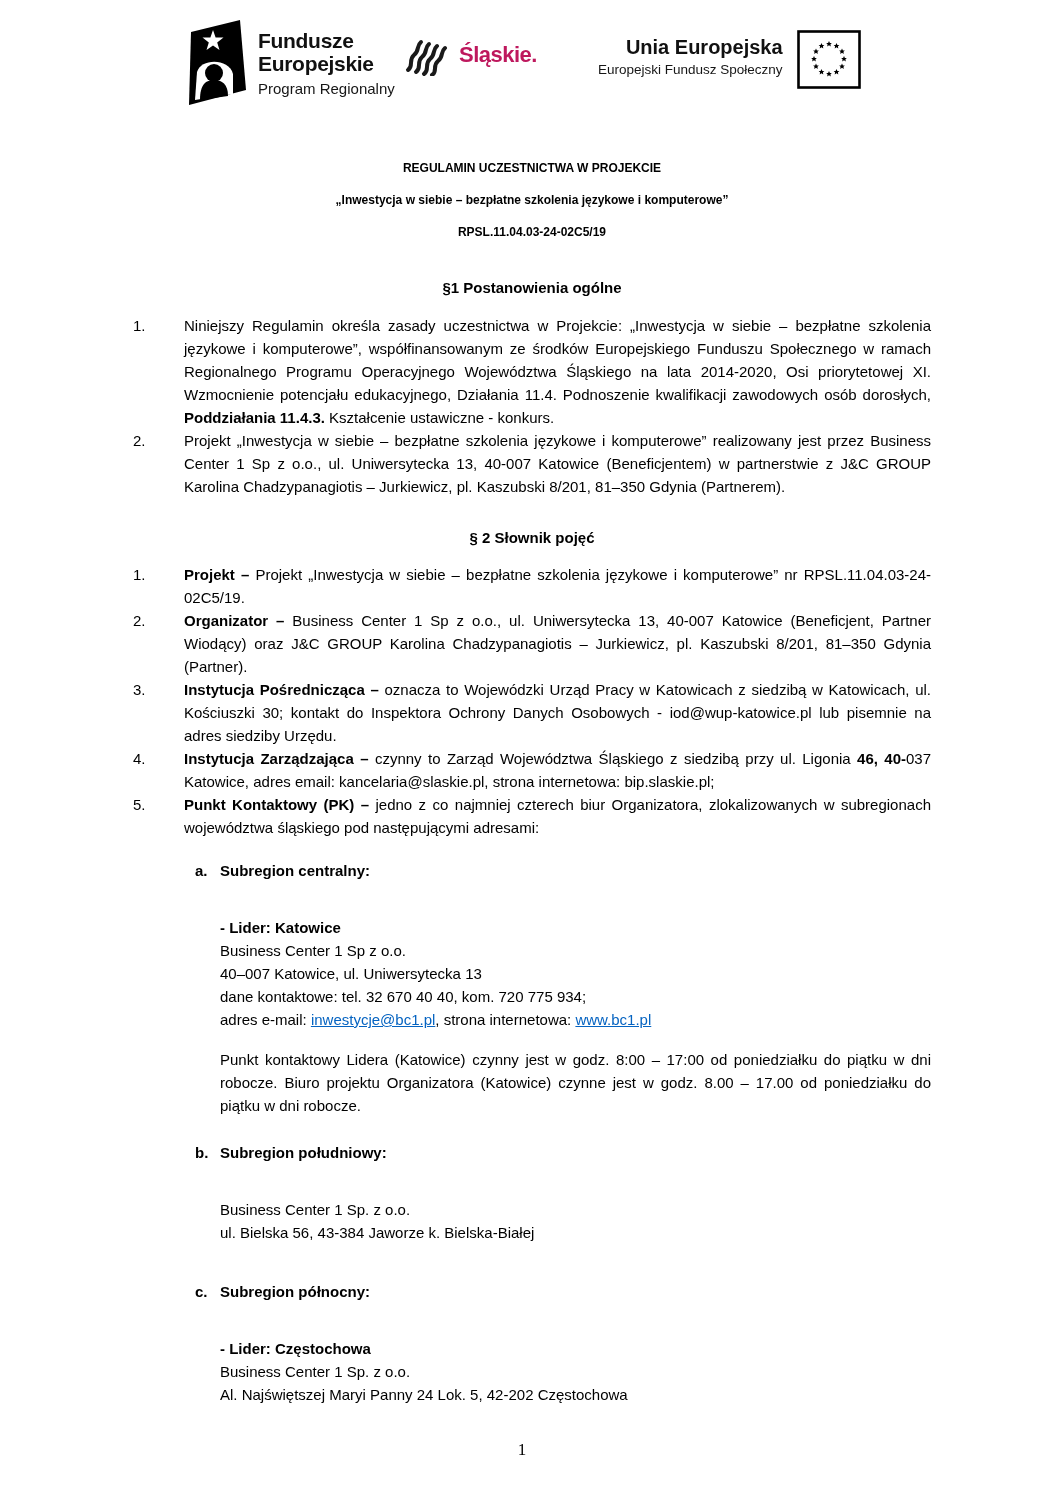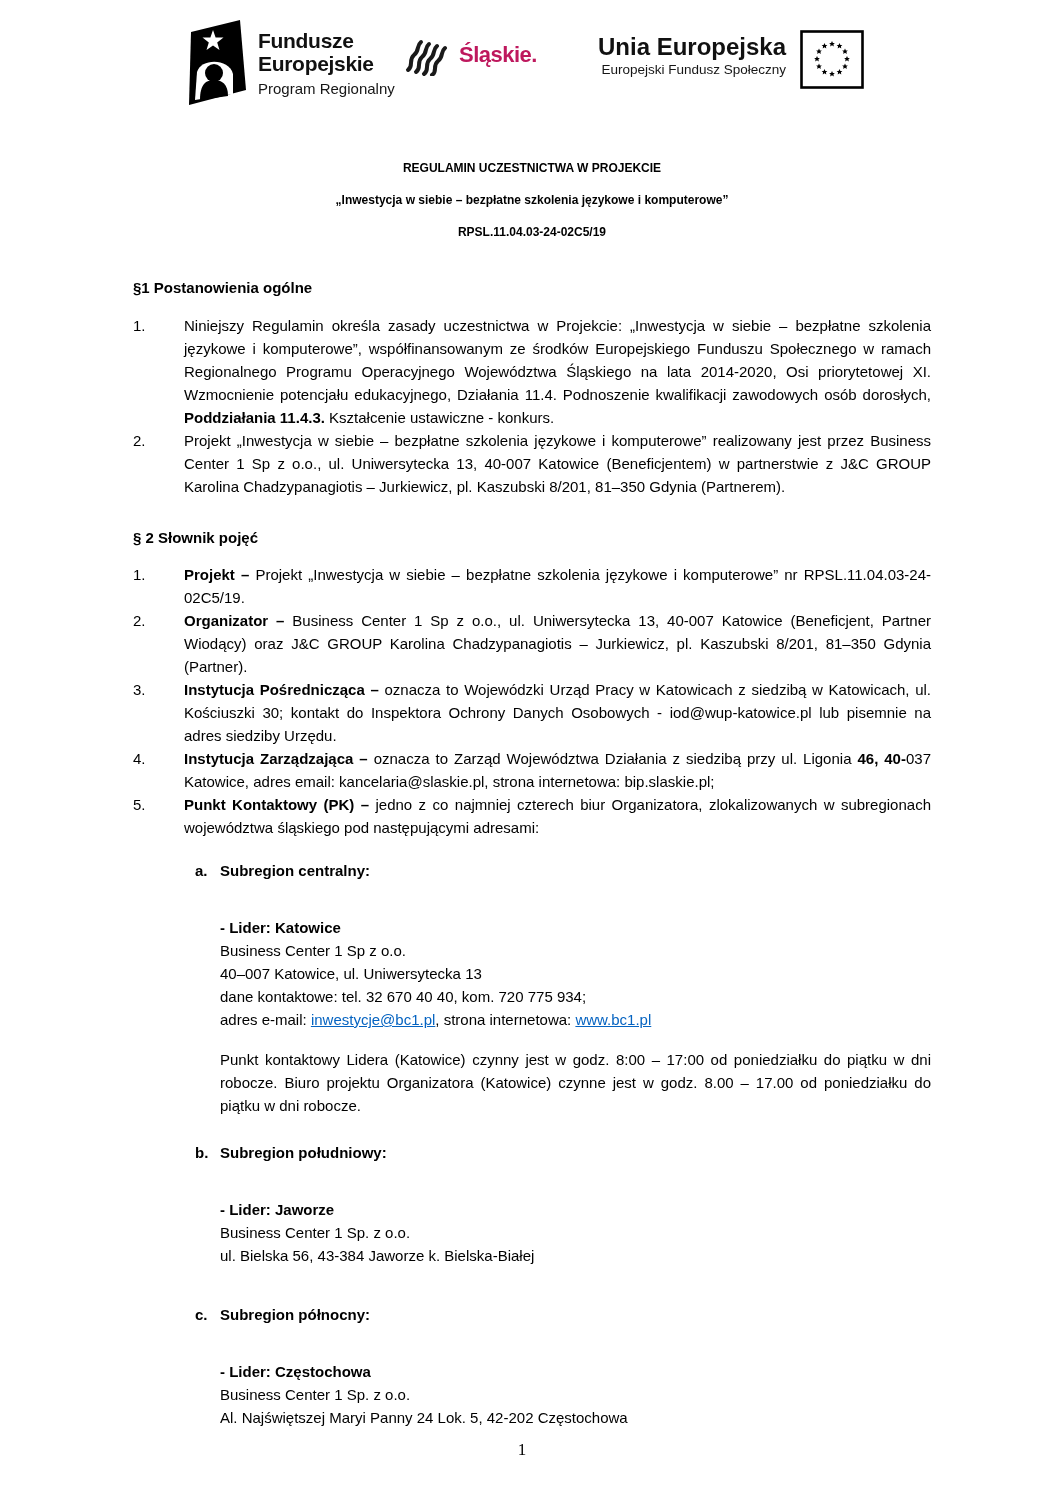--- a/index.html
+++ b/index.html
@@ -12,28 +12,28 @@
   
   .logo-bar { position:absolute; top:0; left:0; width:100%; height:125px; }
   .logo-fe { position:absolute; left:183px; top:16px; display:flex; gap:11px; }
   .fe-text { padding-top:13px; }
   .fe-line { font-weight:bold; font-size:21px; line-height:23px; letter-spacing:-0.3px; color:#111; }
   .fe-sub  { font-size:15px; margin-top:5px; color:#161616; }
   .logo-slaskie { position:absolute; left:404px; top:30px; display:flex; align-items:center; gap:9px; }
   .slaskie-name { font-size:22px; font-weight:bold; color:#be185d; letter-spacing:-0.5px; }
   .logo-ue { position:absolute; left:598px; top:34px; display:flex; gap:14px; }
   .ue-text { text-align:right; padding-top:1px; }
-  .ue-line1 { font-size:24px; font-weight:bold; line-height:24px; color:#111; }
+  .ue-line1 { font-size:20px; font-weight:bold; line-height:24px; color:#111; }
   .ue-line2 { font-size:13.5px; margin-top:3px; color:#161616; }
   .eu-flag-svg { margin-top:-4px; }
 
   
   .doc-body { position:absolute; left:133px; top:152px; width:798px; font-size:15px; line-height:23px; }
   .title-block { text-align:center; font-weight:bold; font-size:12px; line-height:32px; }
-  .sec-heading { text-align:left; font-weight:bold; }
+  .sec-heading { text-align:center; font-weight:bold; }
   .s1-heading { margin-top:28px; }
   .s2-heading { margin-top:28px; }
   .num-list { list-style:none; }
   .s1-list { margin-top:15px; }
   .s2-list { margin-top:14px; }
   .li { display:flex; }
   .num { width:44px; flex-shrink:0; }
   .li-body { flex:1; text-align:justify;margin-left:7px; }
   .term, .bold { font-weight:bold; }
 
@@ -149,21 +149,21 @@
         <div class="li">
           <span class="num">2.</span>
           <div class="li-body"><span class="term">Organizator –</span><span> Business Center 1 Sp z o.o., ul. Uniwersytecka 13, 40-007 Katowice (Beneficjent, Partner Wiodący) oraz J&amp;C GROUP Karolina Chadzypanagiotis – Jurkiewicz, pl. Kaszubski 8/201, 81–350 Gdynia (Partner).</span></div>
         </div>
         <div class="li">
           <span class="num">3.</span>
           <div class="li-body"><span class="term">Instytucja Pośrednicząca –</span><span> oznacza to Wojewódzki Urząd Pracy w Katowicach z siedzibą w Katowicach, ul. Kościuszki 30; kontakt do Inspektora Ochrony Danych Osobowych - iod@wup-katowice.pl lub pisemnie na adres siedziby Urzędu.</span></div>
         </div>
         <div class="li">
           <span class="num">4.</span>
-          <div class="li-body"><span class="term">Instytucja Zarządzająca –</span><span> oznacza to Zarząd Województwa Działania z siedzibą przy ul. Ligonia </span><span class="bold">46, 40-</span><span>037 Katowice, adres email: kancelaria@slaskie.pl, strona internetowa: bip.slaskie.pl;</span></div>
+          <div class="li-body"><span class="term">Instytucja Zarządzająca –</span><span> czynny to Zarząd Województwa Śląskiego z siedzibą przy ul. Ligonia </span><span class="bold">46, 40-</span><span>037 Katowice, adres email: kancelaria@slaskie.pl, strona internetowa: bip.slaskie.pl;</span></div>
         </div>
         <div class="li">
           <span class="num">5.</span>
           <div class="li-body"><span class="term">Punkt Kontaktowy (PK) –</span><span> jedno z co najmniej czterech biur Organizatora, zlokalizowanych w subregionach województwa śląskiego pod następującymi adresami:</span></div>
         </div>
       </div>
 
       <div class="sub-a">
         <div class="sub-heading">
           <span class="sub-letter">a.</span>
@@ -178,21 +178,20 @@
         </div>
         <div class="note">Punkt kontaktowy Lidera (Katowice) czynny jest w godz. 8:00 – 17:00 od poniedziałku do piątku w dni robocze. Biuro projektu Organizatora (Katowice) czynne jest w godz. 8.00 – 17.00 od poniedziałku do piątku w dni robocze.</div>
       </div>
 
       <div class="sub-b">
         <div class="sub-heading">
           <span class="sub-letter">b.</span>
           <span>Subregion południowy:</span>
         </div>
         <div class="leader">
-          <div class="bold">- Lider: Jaworze</div>
           <div>Business Center 1 Sp. z o.o.</div>
           <div>ul. Bielska 56, 43-384 Jaworze k. Bielska-Białej</div>
         </div>
       </div>
 
       <div class="sub-c">
         <div class="sub-heading">
           <span class="sub-letter">c.</span>
           <span>Subregion północny:</span>
         </div>

